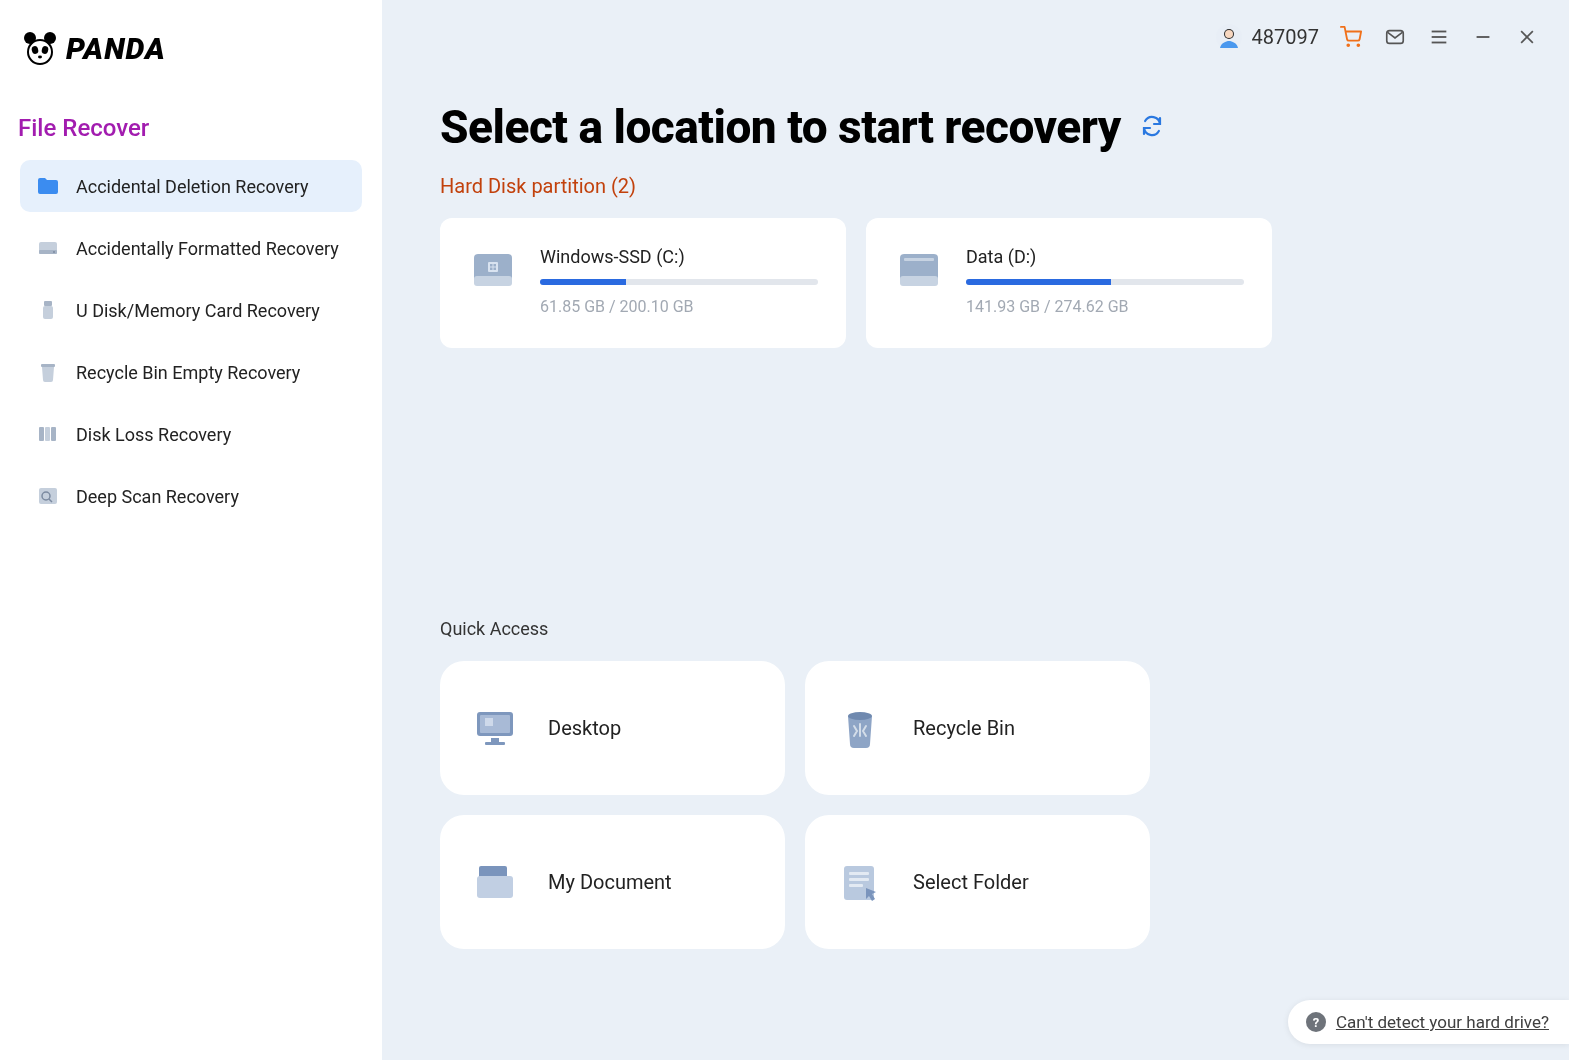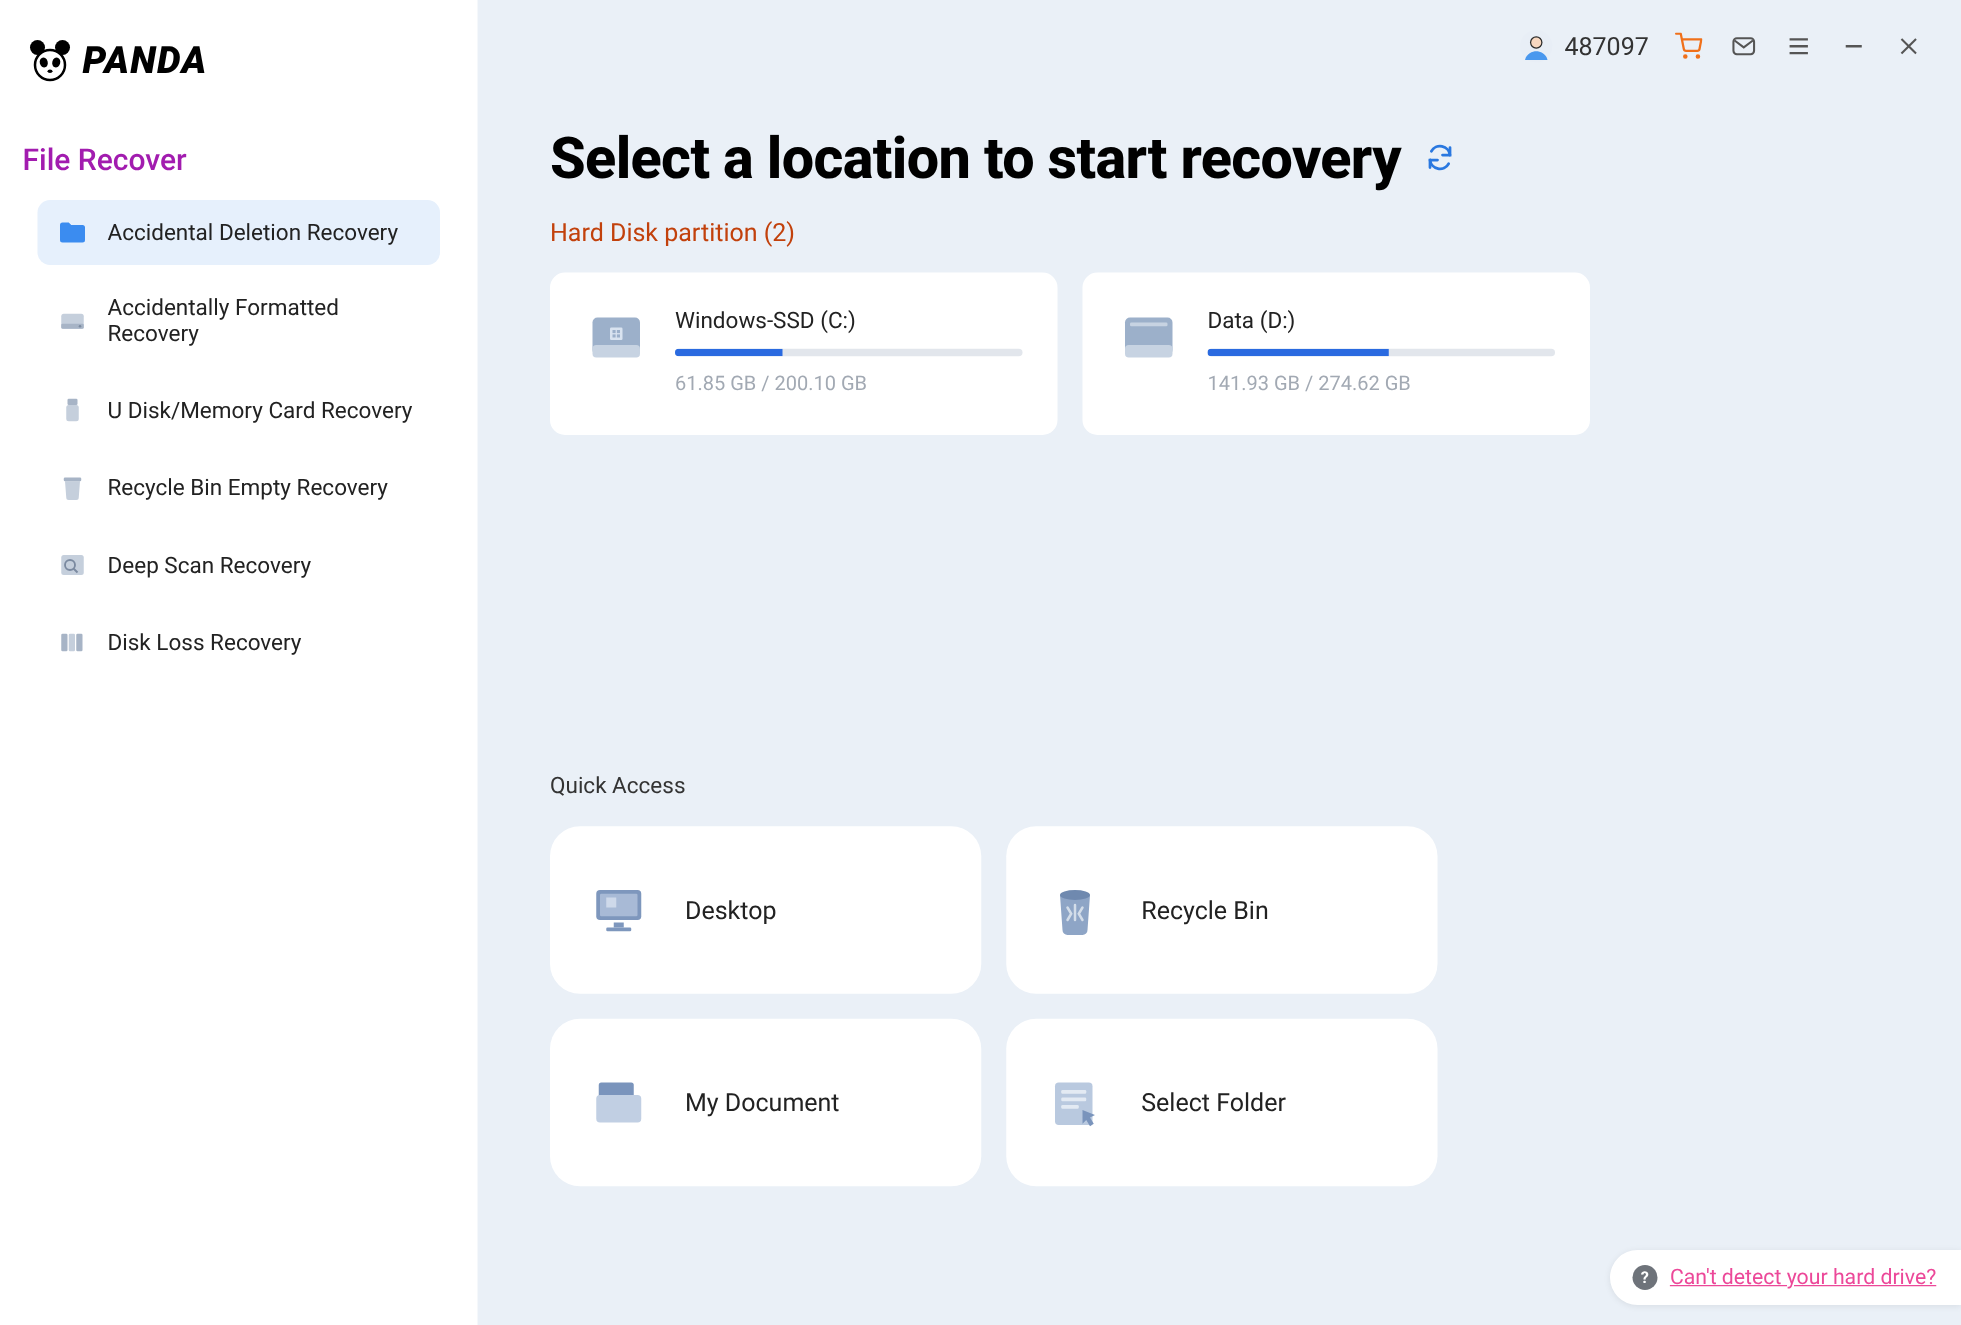--- a/index.html
+++ b/index.html
@@ -3,21 +3,21 @@
   <meta charset="utf-8">
   <style>
     * { margin: 0; padding: 0; box-sizing: border-box; font-family: -apple-system, BlinkMacSystemFont, "Segoe UI", Roboto, Arial, sans-serif; }
     body { width: 1569px; height: 1060px; display: flex; background: #eaf0f7; overflow: hidden; }
 
     
     .sidebar { width: 382px; background: #ffffff; padding: 20px 0; display: flex; flex-direction: column; }
     .logo { display: flex; align-items: flex-end; gap: 8px; padding: 10px 22px 30px 22px; }
     .logo-text { font-size: 30px; font-weight: 900; color: #000; letter-spacing: 1px; font-style: italic; }
     .sidebar-title { font-size: 24px; font-weight: 500; color: #a21caf; padding: 18px 22px 18px 18px; }
-    .sidebar-items { padding: 0 30px; display: flex; flex-direction: column; gap: 10px; }
+    .sidebar-items { padding: 0 20px; display: flex; flex-direction: column; gap: 10px; }
     .sidebar-item { display: flex; align-items: center; gap: 16px; padding: 14px 16px; border-radius: 10px; cursor: pointer; color: #222; font-size: 18px; }
     .sidebar-item.active { background: #e6f0fc; }
     .sidebar-icon { width: 24px; height: 24px; display: flex; align-items: center; justify-content: center; flex-shrink: 0; }
 
     
     .main { flex: 1; position: relative; padding: 0 60px 0 58px; }
 
     
     .header { position: absolute; top: 0; right: 0; display: flex; align-items: center; gap: 20px; padding: 24px 30px; }
     .header-user { display: flex; align-items: center; gap: 10px; }
@@ -44,21 +44,21 @@
 
     
     .quick-label { font-size: 18px; color: #333; margin-top: 270px; }
     .quick-grid { display: flex; flex-wrap: wrap; gap: 20px; margin-top: 22px; }
     .quick-card { width: 345px; height: 134px; background: #fff; border-radius: 24px; display: flex; align-items: center; gap: 28px; padding: 0 30px; cursor: pointer; }
     .quick-icon { width: 50px; height: 50px; flex-shrink: 0; display: flex; align-items: center; justify-content: center; }
     .quick-name { font-size: 20px; color: #222; }
 
     
     .help-pill { position: absolute; bottom: 16px; right: 0; background: #fff; border-radius: 30px 0 0 30px; box-shadow: 0 1px 6px rgba(0,0,0,0.08); padding: 12px 20px 12px 18px; display: flex; align-items: center; gap: 10px; cursor: pointer; }
-    .help-pill a { color: #ec4899; font-size: 17px; text-decoration: underline; }
+    .help-pill a { color: #404040; font-size: 17px; text-decoration: underline; }
     .help-q { width: 20px; height: 20px; border-radius: 50%; background: #6e737a; color: #fff; font-size: 13px; display: flex; align-items: center; justify-content: center; font-weight: bold; }
   </style>
 </head>
 <body>
 
 <div class="sidebar">
   <div class="logo">
     <svg width="36" height="36" viewBox="0 0 36 36">
       <circle cx="8" cy="8" r="6" fill="#000"></circle>
       <circle cx="28" cy="8" r="6" fill="#000"></circle>
@@ -105,36 +105,36 @@
         <svg width="24" height="24" viewBox="0 0 24 24">
             <path d="M6 7h12l-1 13a2 2 0 0 1-2 2H9a2 2 0 0 1-2-2L6 7z" fill="#c5cfdc"></path>
             <rect x="5" y="4" width="14" height="3" rx="1" fill="#a7b4c6"></rect>
           </svg>
       </span>
       <span>Recycle Bin Empty Recovery</span>
     </div>
     <div class="sidebar-item">
       <span class="sidebar-icon">
         <svg width="24" height="24" viewBox="0 0 24 24">
+            <rect x="3" y="5" width="5" height="14" rx="1" fill="#a7b4c6"></rect>
+            <rect x="9" y="5" width="5" height="14" rx="1" fill="#c5cfdc"></rect>
+            <rect x="15" y="5" width="5" height="14" rx="1" fill="#a7b4c6"></rect>
+          </svg>
+      </span>
+      <span>Disk Loss Recovery</span>
+    </div>
+    <div class="sidebar-item">
+      <span class="sidebar-icon">
+        <svg width="24" height="24" viewBox="0 0 24 24">
             <rect x="3" y="4" width="18" height="16" rx="2" fill="#c5cfdc"></rect>
             <circle cx="10" cy="12" r="4" fill="none" stroke="#7b8aa0" stroke-width="1.5"></circle>
             <line x1="13" y1="15" x2="16" y2="18" stroke="#7b8aa0" stroke-width="1.5"></line>
           </svg>
       </span>
       <span>Deep Scan Recovery</span>
-    </div>
-    <div class="sidebar-item">
-      <span class="sidebar-icon">
-        <svg width="24" height="24" viewBox="0 0 24 24">
-            <rect x="3" y="5" width="5" height="14" rx="1" fill="#a7b4c6"></rect>
-            <rect x="9" y="5" width="5" height="14" rx="1" fill="#c5cfdc"></rect>
-            <rect x="15" y="5" width="5" height="14" rx="1" fill="#a7b4c6"></rect>
-          </svg>
-      </span>
-      <span>Disk Loss Recovery</span>
     </div>
   </div>
 </div>
 
 <div class="main">
 
   <div class="header">
     <div class="header-user">
       <svg width="26" height="26" viewBox="0 0 26 26">
         <circle cx="13" cy="13" r="13" fill="#e8eef6"></circle>

